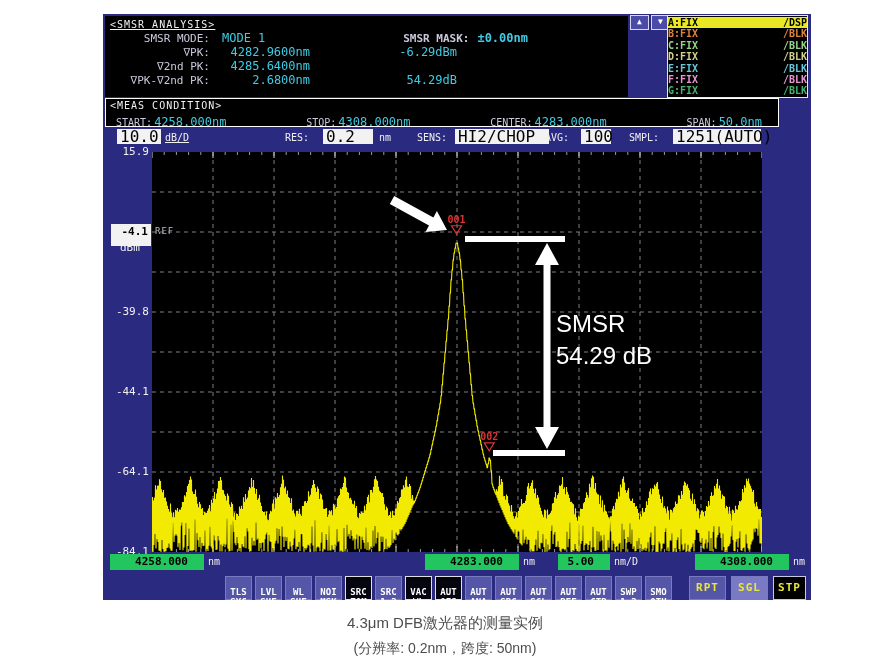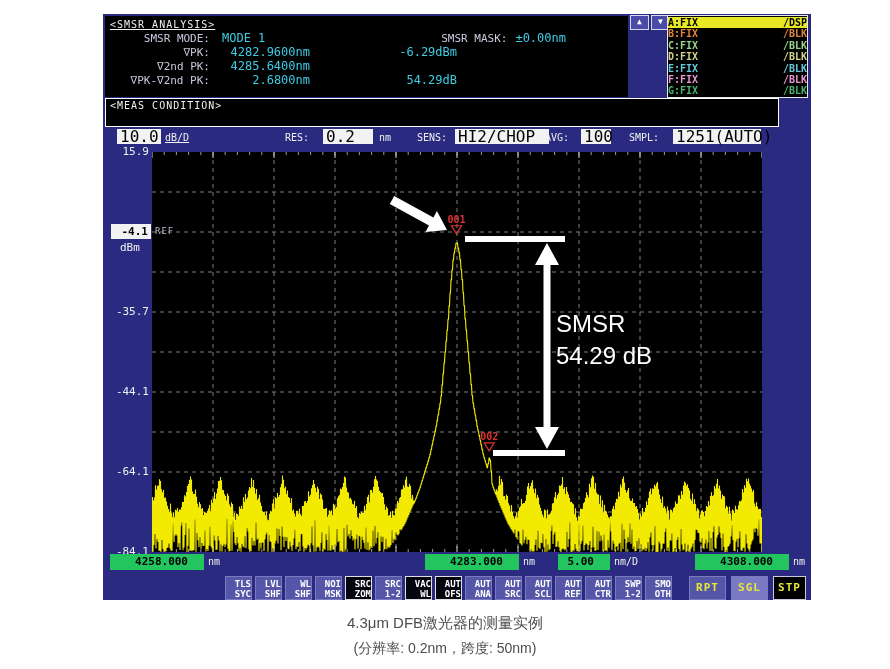--- a/index.html
+++ b/index.html
@@ -7,21 +7,21 @@
        font-family:"DejaVu Sans Mono", monospace;}
   .screen{position:absolute;left:103px;top:14px;width:708px;height:586px;background:#2a2a80;}
   
   .smsr-panel{position:absolute;left:2px;top:2px;width:523px;height:81px;background:#000;}
   .panel-title{color:#f0f0f0;font-size:10px;letter-spacing:1px;text-decoration:underline;padding:3px 0 1px 5px;}
   .smsr-row{display:flex;align-items:baseline;height:14px;}
   .c1{width:105px;text-align:right;color:#c9c9dd;font-size:11px;white-space:pre;}
   .c2{width:100px;text-align:right;color:#3ecbe3;font-size:12px;}
   .c2.left{text-align:left;padding-left:12px;box-sizing:border-box;}
   .c3{flex:1;display:flex;justify-content:flex-end;gap:8px;padding-right:171px;align-items:baseline;}
-  .smsr-row.first .c3{padding-right:62px;}
+  .smsr-row.first .c3{padding-right:100px;font-weight:bold;}
   .c3l{color:#c9c9dd;font-size:11px;}
   .c3v{color:#3ecbe3;font-size:12px;}
   
   .updown{position:absolute;left:527px;top:1px;display:flex;gap:2px;}
   .ud-btn{width:17px;height:13px;background:#4a4aa8;border:1px solid #d8d8ec;color:#fff;
           font-size:8px;line-height:12px;text-align:center;cursor:pointer;}
   
   .trace-panel{position:absolute;left:564px;top:1px;width:141px;height:83px;background:#000;
                border:1px solid #e8e8e8;box-sizing:border-box;padding-top:1px;}
   .tp-row{display:flex;justify-content:space-between;padding:0 0;font-size:10px;font-weight:bold;
@@ -34,37 +34,37 @@
   .meas-title{color:#f0f0f0;font-size:10px;letter-spacing:1px;padding:1px 0 0 4px;}
   .meas-fields{display:flex;justify-content:space-between;align-items:baseline;padding:0 16px 0 10px;}
   .mf-label{color:#c9c9dd;font-size:10px;}
   .mf-value{color:#3ecbe3;font-size:12px;margin-left:2px;}
   
   .sb-label{position:absolute;top:118px;color:#f0f0f0;font-size:10px;}
   .sb-box{position:absolute;top:115px;height:15px;background:#f2f2f2;color:#000;font-size:16px;
           line-height:15px;text-align:left;padding:0 3px;box-sizing:border-box;font-weight:normal;cursor:pointer;}
   
   .ylab{position:absolute;width:44px;text-align:right;color:#f0f0f0;font-size:11px;}
-  .ref-box{position:absolute;left:8px;top:210px;width:40px;height:15px;background:#f2f2f2;color:#000;
+  .ref-box{position:absolute;left:8px;top:210px;width:40px;height:22px;background:#f2f2f2;color:#000;
            font-size:11px;line-height:15px;text-align:right;padding-right:3px;box-sizing:border-box;font-weight:bold;cursor:pointer;}
   .ref-unit{position:absolute;left:17px;top:227px;color:#f0f0f0;font-size:11px;}
   
   .plot{position:absolute;left:49px;top:138px;width:610px;height:400px;background:#000;}
   .ref-text{position:absolute;left:3px;top:74px;color:#b8b8c6;font-size:9px;letter-spacing:1px;}
   .ann{position:absolute;color:#ffffff;font-family:"Liberation Sans",sans-serif;font-size:24px;white-space:nowrap;}
   .peak-label{left:84px;top:30px;}
   .smsr1{left:404px;top:158px;}
   .smsr2{left:404px;top:190px;}
   
   .xa-box{position:absolute;top:540px;height:16px;background:#22c55e;color:#000;font-size:11px;
           line-height:16px;text-align:right;padding-right:16px;box-sizing:border-box;font-weight:bold;cursor:pointer;}
   .xa-unit{position:absolute;top:542px;color:#f0f0f0;font-size:10px;}
   
   .tb-btn{position:absolute;top:562px;width:27px;height:24px;background:#5656a8;color:#fff;
-          font-size:9px;line-height:10px;text-align:right;padding-top:2px;box-sizing:border-box;
+          font-size:9px;line-height:10px;text-align:center;padding-top:10px;box-sizing:border-box;
           border:1px solid #7a7ac0;cursor:pointer;font-weight:bold;}
   .tb-btn.dark{background:#05050f;border:1px solid #e0e0e0;}
   .tb-right{position:absolute;top:562px;height:24px;background:#5656a8;color:#e8e838;font-size:11px;
             line-height:22px;text-align:center;border:1px solid #7a7ac0;box-sizing:border-box;
             font-weight:bold;cursor:pointer;letter-spacing:1px;}
   .tb-right.lighter{background:#7a7ac4;}
   .tb-right.dark{background:#000;border-color:#c8c8e0;}
   
   .caption{position:absolute;left:0;top:614px;width:890px;text-align:center;
            font-family:"Liberation Sans",sans-serif;color:#4d4d4d;}
@@ -139,39 +139,45 @@
         <span style="color: rgb(232, 150, 210);">/BLK</span>
       </div>
       <div class="tp-row">
         <span style="color: rgb(70, 180, 110);">G:FIX</span>
         <span style="color: rgb(70, 180, 110);">/BLK</span>
       </div>
     </div>
 
   <div class="meas-panel">
     <div class="meas-title">&lt;MEAS CONDITION&gt;</div>
+    <div class="meas-fields" id="meas-fields">
+        <span><span class="mf-label">START:</span><span class="mf-value">4258.000nm</span></span>
+        <span><span class="mf-label">STOP:</span><span class="mf-value">4308.000nm</span></span>
+        <span><span class="mf-label">CENTER:</span><span class="mf-value">4283.000nm</span></span>
+        <span><span class="mf-label">SPAN:</span><span class="mf-value">50.0nm</span></span>
+      </div>
   </div>
 
   <div id="settings-bar">
       <span class="sb-box" style="left: 14px; width: 44px;">10.0</span>
       <span class="sb-label" style="left: 62px; text-decoration: underline;">dB/D</span>
       <span class="sb-label" style="left: 182px;">RES:</span>
       <span class="sb-box" style="left: 220px; width: 50px;">0.2</span>
       <span class="sb-label" style="left: 276px;">nm</span>
       <span class="sb-label" style="left: 314px;">SENS:</span>
       <span class="sb-box" style="left: 352px; width: 94px;">HI2/CHOP</span>
       <span class="sb-label" style="left: 442px;">AVG:</span>
       <span class="sb-box" style="left: 478px; width: 30px;">100</span>
       <span class="sb-label" style="left: 526px;">SMPL:</span>
       <span class="sb-box" style="left: 570px; width: 88px;">1251(AUTO)</span>
     </div>
 
   <div id="y-axis">
       <div class="ylab" style="top: 131px; left: 2px;">15.9</div>
-      <div class="ylab" style="top: 291px; left: 2px;">-35.7</div>
+      <div class="ylab" style="top: 291px; left: 2px;">-39.8</div>
       <div class="ylab" style="top: 371px; left: 2px;">-44.1</div>
       <div class="ylab" style="top: 451px; left: 2px;">-64.1</div>
       <div class="ylab" style="top: 531px; left: 2px;">-84.1</div>
     </div>
   <div class="ref-box">-4.1</div>
   <div class="ref-unit">dBm</div>
 
   <div class="plot">
     <svg id="plot-svg" width="610" height="400">
         <line x1="61" y1="0" x2="61" y2="400" stroke="#7e7e7e" stroke-dasharray="4 4" stroke-width="1"></line>

